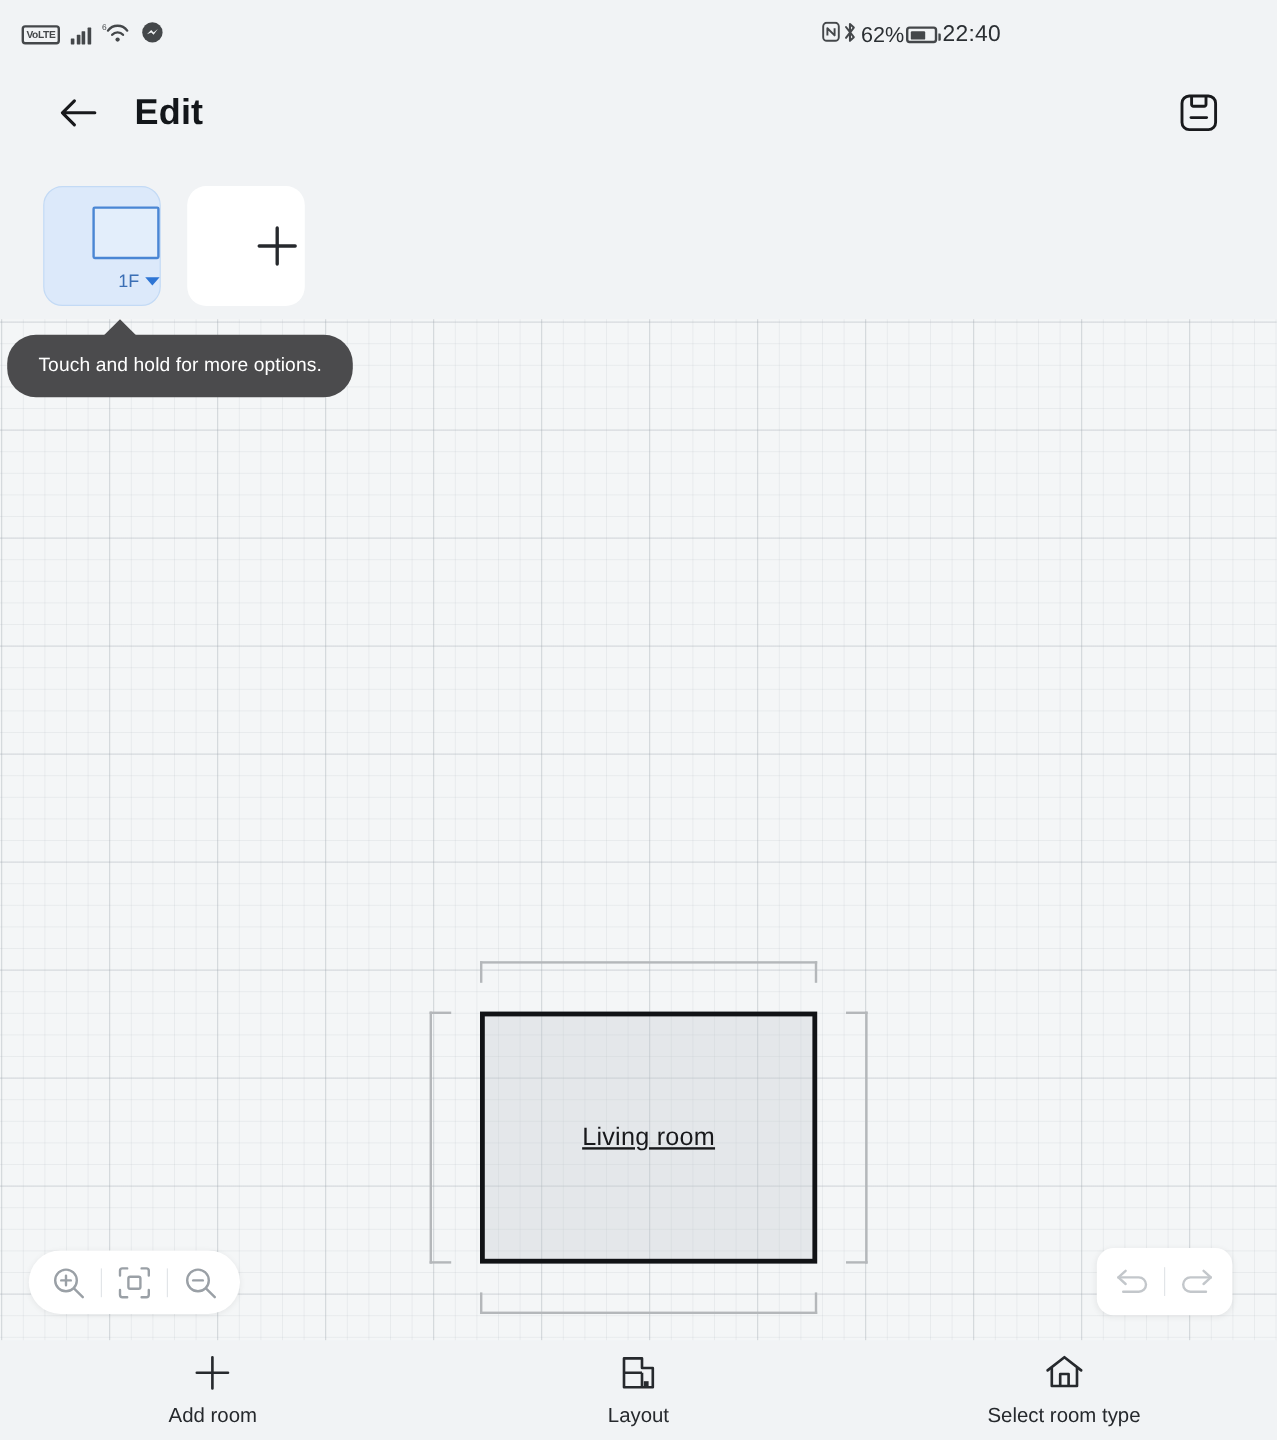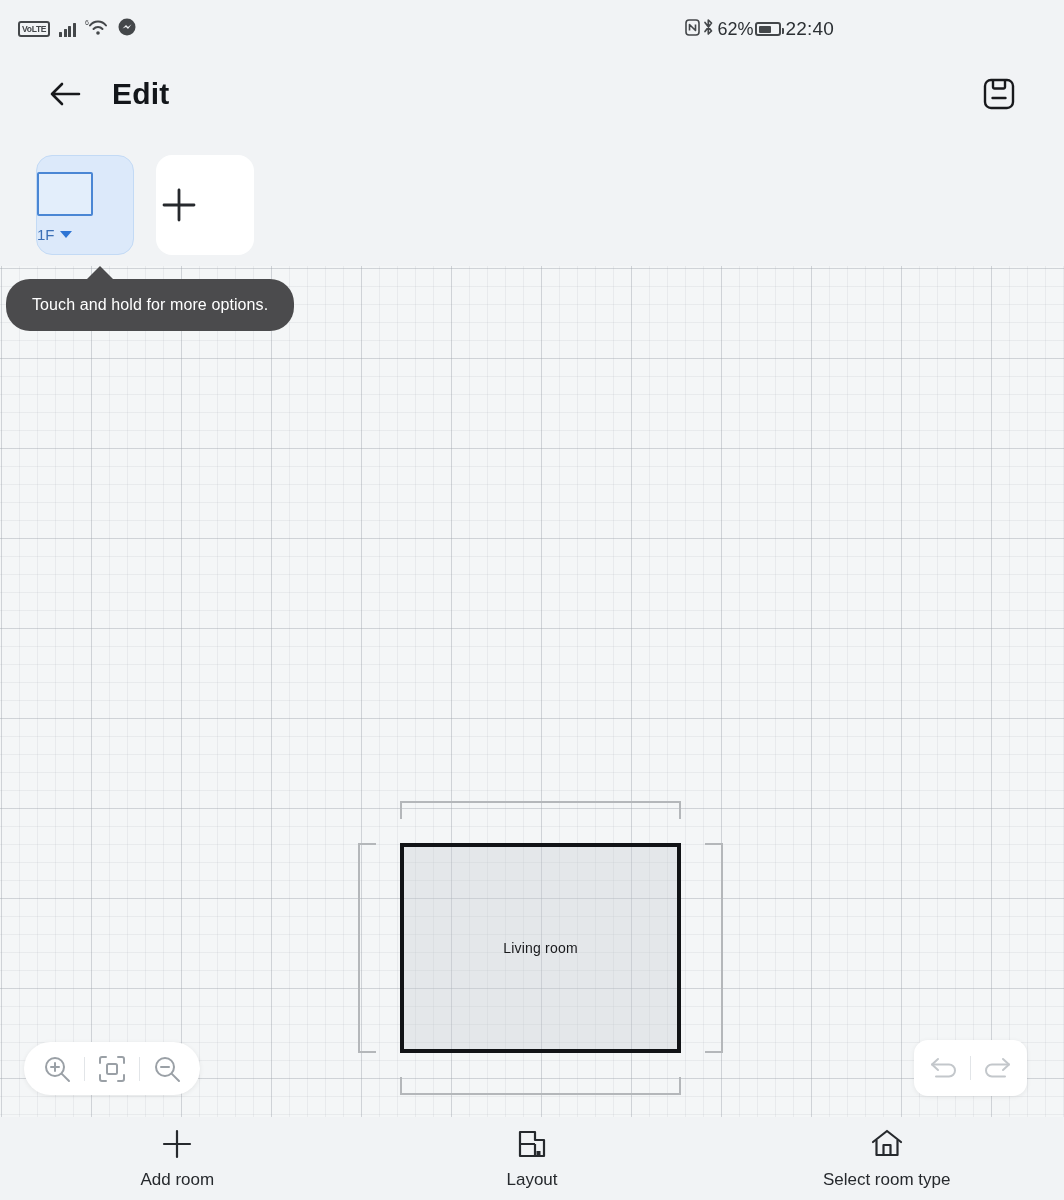--- a/index.html
+++ b/index.html
@@ -47,21 +47,21 @@
     display:flex; align-items:center; padding:0 42px;
   }
   .back-btn { width:46px; height:46px; display:flex; align-items:center; justify-content:center; cursor:pointer; }
   .app-title { font-size:30px; font-weight:700; color:#13161a; margin-left:24px; letter-spacing:0.2px; }
   .save-btn { margin-left:auto; width:46px; height:46px; display:flex; align-items:center; justify-content:center; cursor:pointer; }
 
   
   .floor-strip { position:absolute; top:155px; left:36px; display:flex; gap:22px; z-index:6; }
   .floor-card {
     width:98px; height:100px; border-radius:16px;
-    display:flex; flex-direction:column; align-items:flex-start; justify-content:center;
+    display:flex; flex-direction:column; align-items:flex-end; justify-content:center;
     cursor:pointer; position:relative;
   }
   .floor-card.selected { background:#dce9fa; border:1px solid #c3daf5; }
   .floor-thumb {
     width:56px; height:44px; border:2px solid #4a86d4; border-radius:2px;
     background:#e3eefb; margin-top:4px;
   }
   .floor-label { margin-top:10px; display:flex; align-items:center; gap:5px; font-size:15px; color:#3b6fb5; font-weight:500; }
   .caret { width:0; height:0; border-left:6px solid transparent; border-right:6px solid transparent; border-top:7px solid #2e75d4; }
   .floor-add { background:#ffffff; border-radius:16px; }
@@ -91,21 +91,21 @@
     background-size: 90px 90px, 90px 90px, 18px 18px, 18px 18px;
     background-position: 1px 2px, 1px 2px, 1px 2px, 1px 2px;
     overflow:hidden;
   }
 
   .room {
     position:absolute; left:400px; top:577px; width:281px; height:210px;
     border:4px solid #111316; background:rgba(198,203,208,0.35);
     display:flex; align-items:center; justify-content:center;
   }
-  .room-label { font-size:14px; color:#18191c; letter-spacing:0.2px; }
+  .room-label { font-size:21px; color:#18191c; letter-spacing:0.2px;text-decoration:underline; }
 
   
   .handle { position:absolute; border-color:#b4b7ba; border-style:solid; border-width:0; }
   .h-top    { left:400px; top:535px; width:281px; height:18px; border-top-width:2px; border-left-width:2px; border-right-width:2px; }
   .h-bottom { left:400px; top:811px; width:281px; height:18px; border-bottom-width:2px; border-left-width:2px; border-right-width:2px; }
   .h-left   { left:358px; top:577px; width:18px; height:210px; border-left-width:2px; border-top-width:2px; border-bottom-width:2px; }
   .h-right  { left:705px; top:577px; width:18px; height:210px; border-right-width:2px; border-top-width:2px; border-bottom-width:2px; }
 
   
   .zoom-pod {

